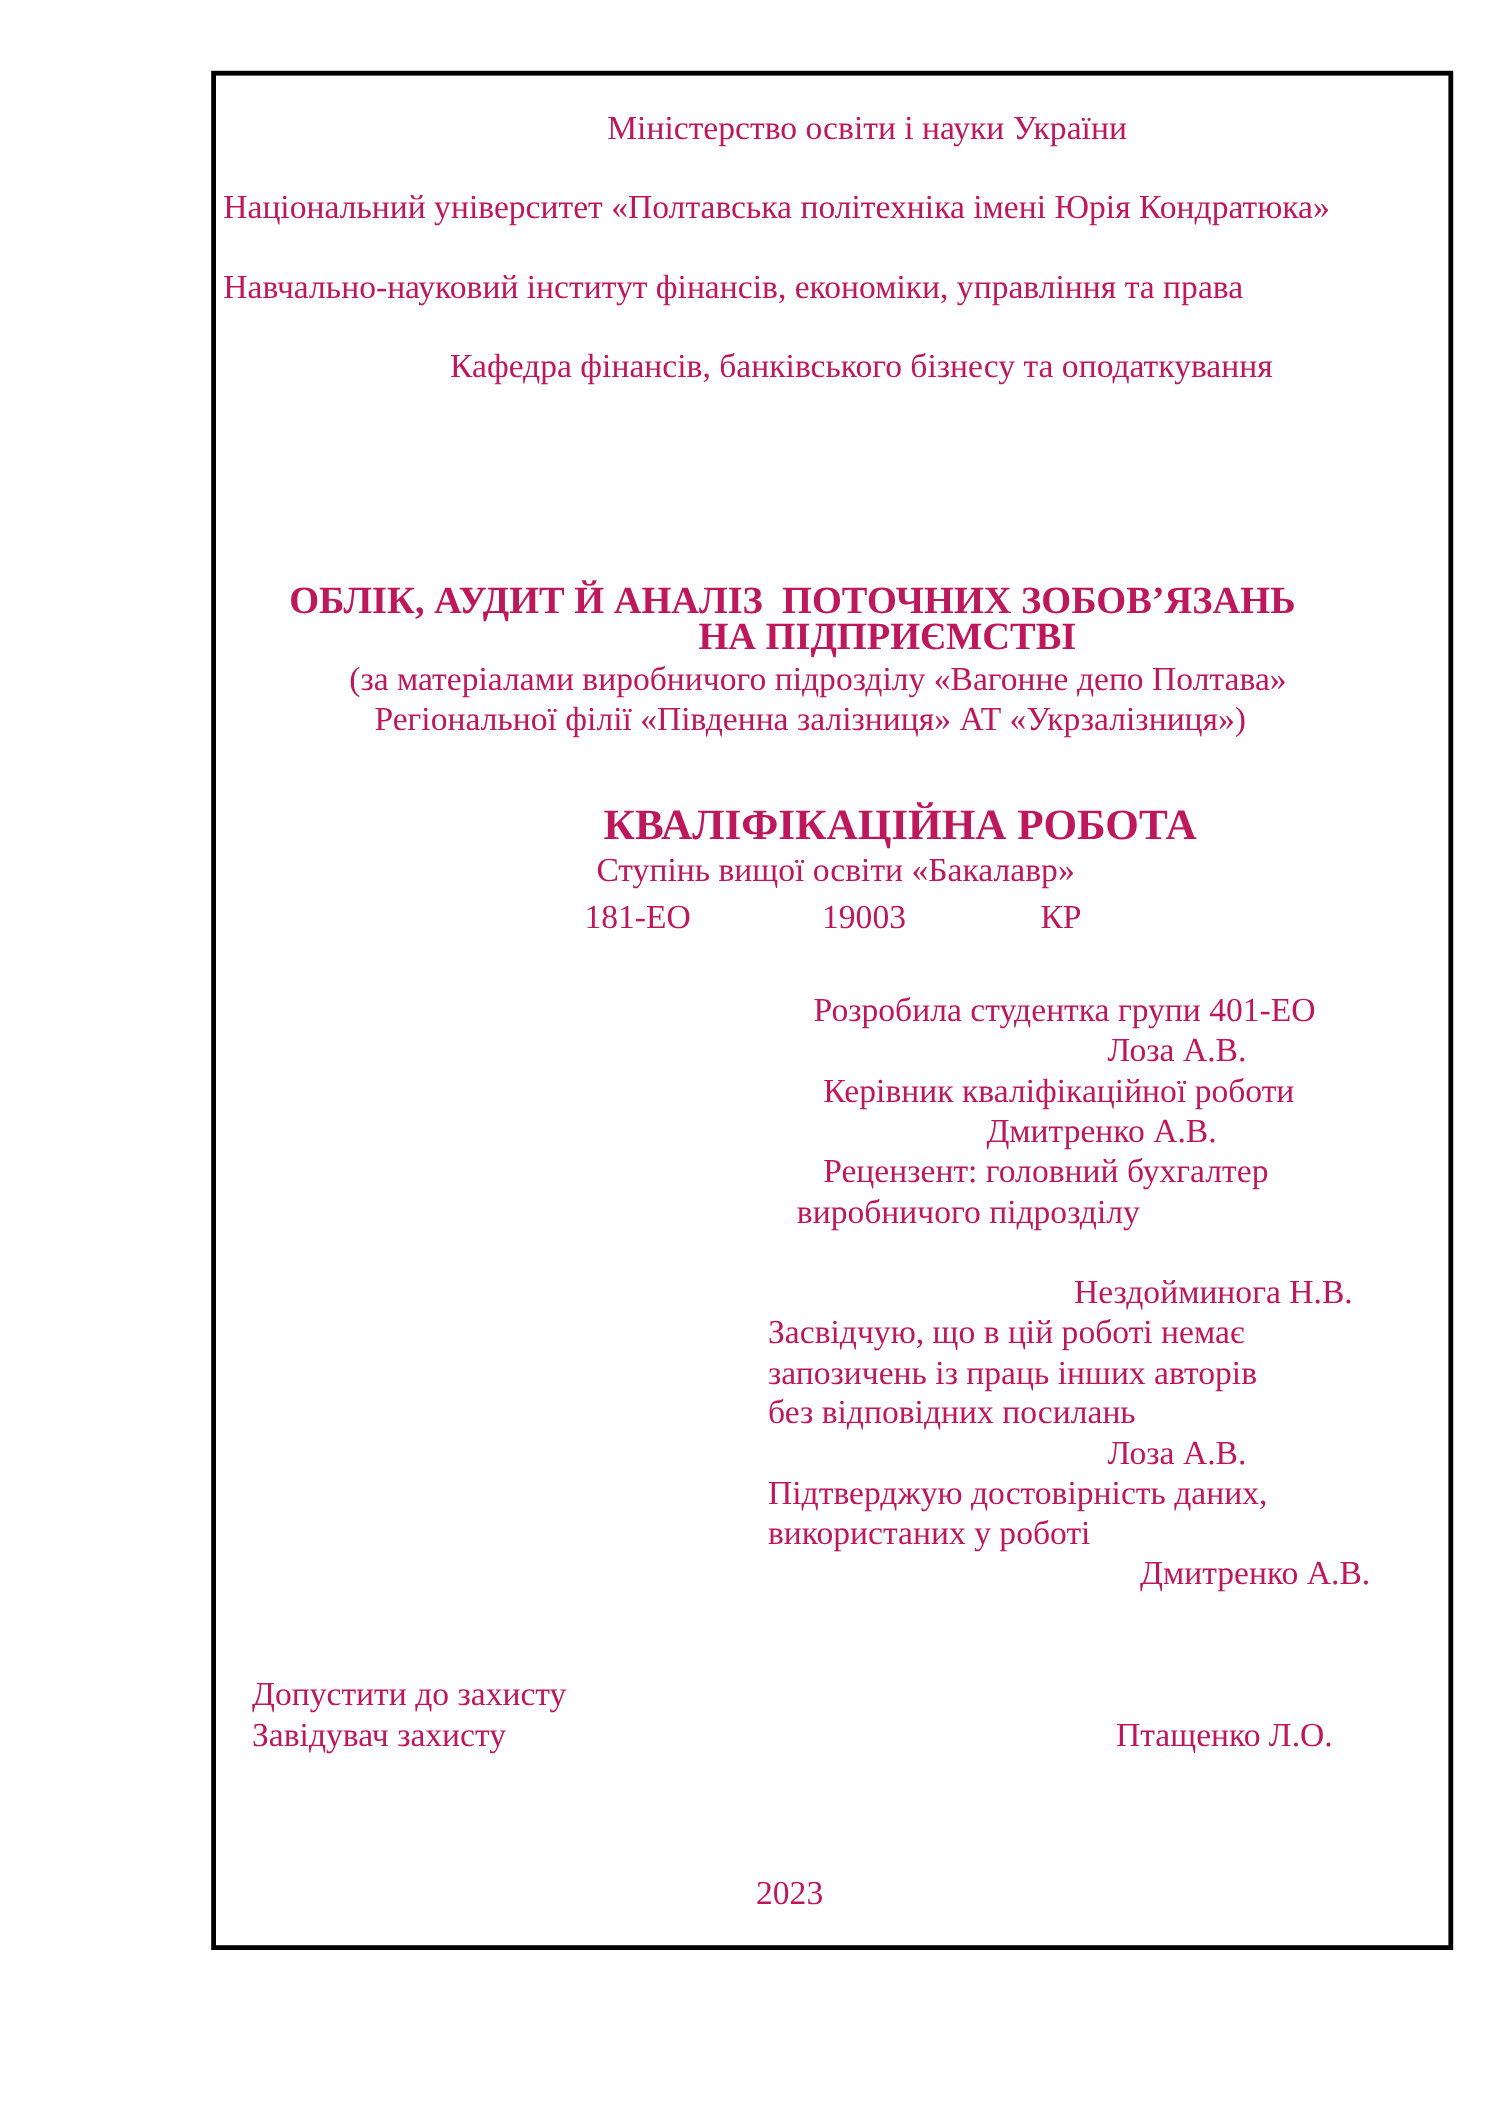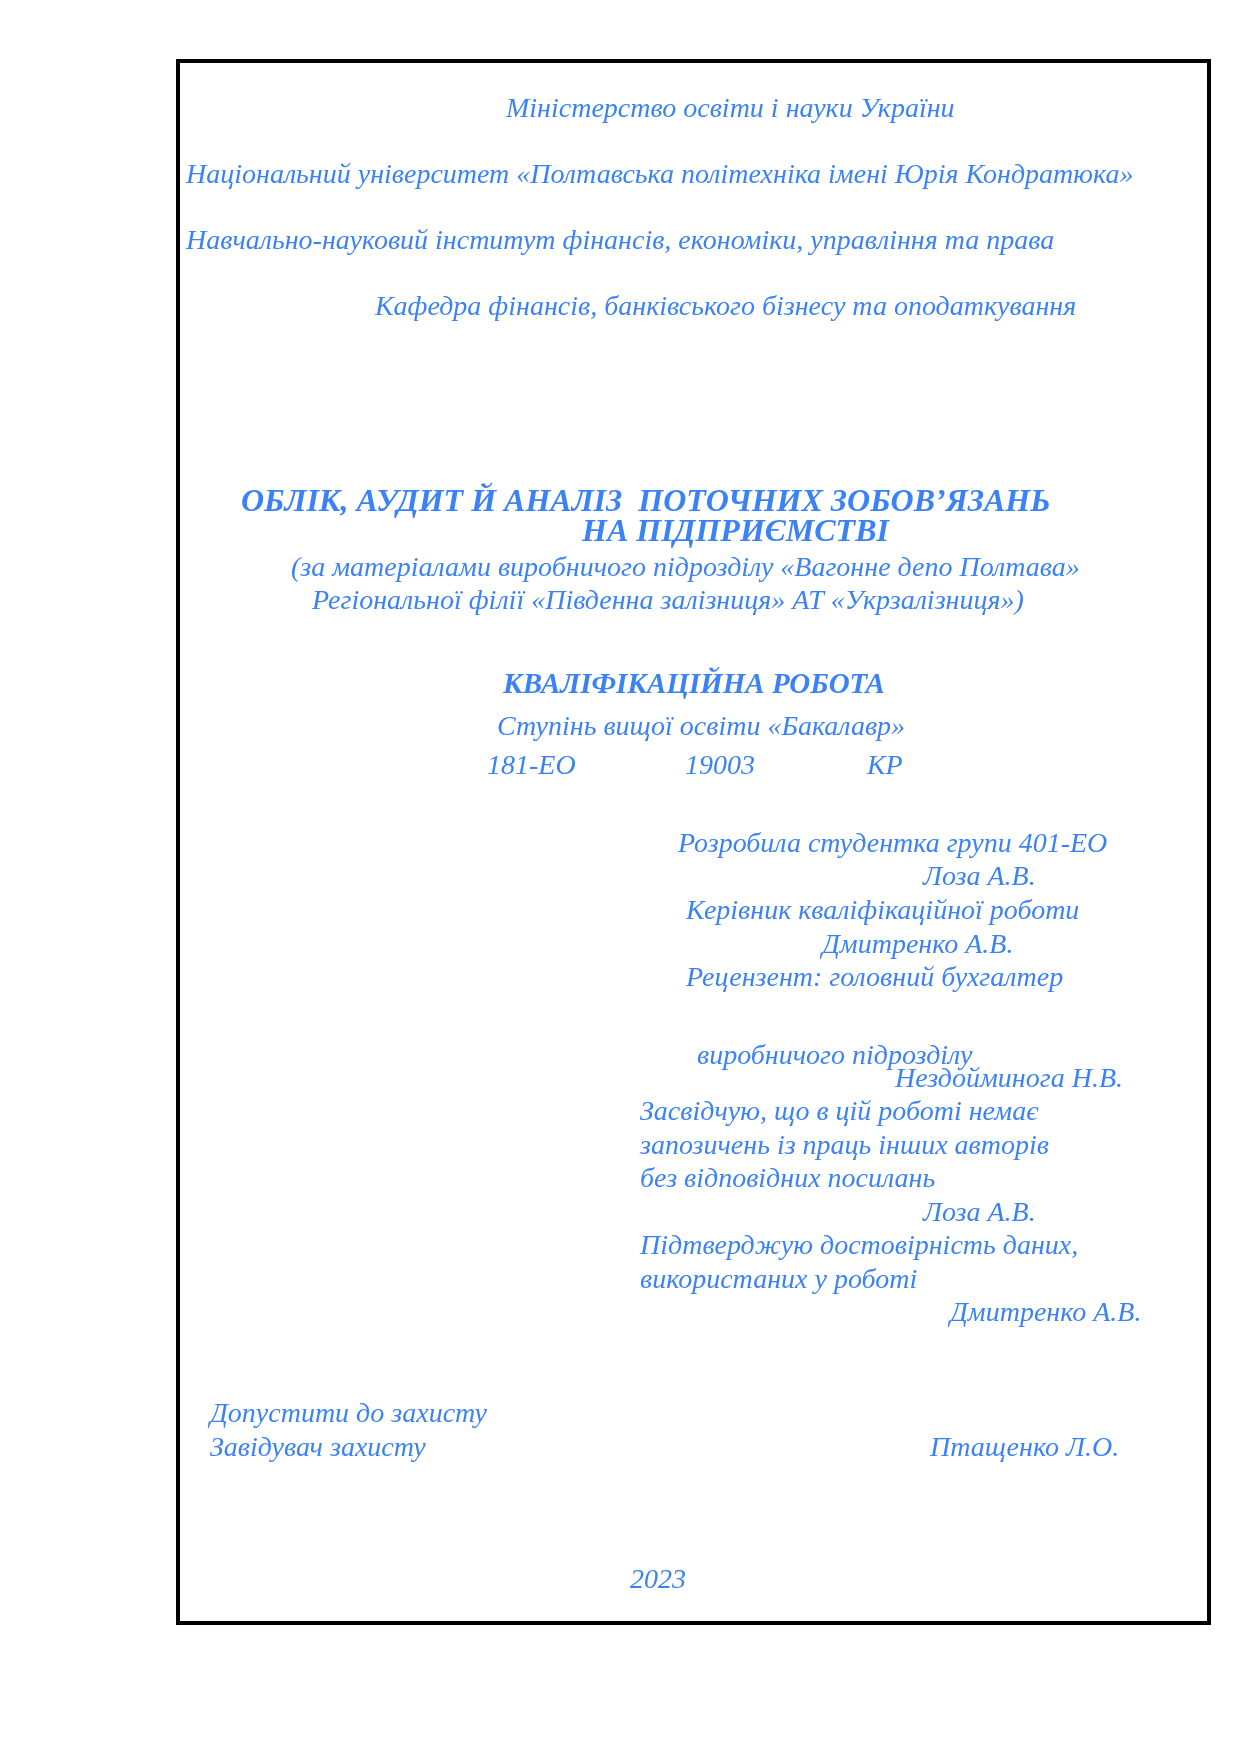--- a/index.html
+++ b/index.html
@@ -22,27 +22,26 @@
     top: 59px;
     width: 1027px;
     height: 1558px;
     border: 4px solid #000000;
   }
   .ln {
     position: absolute;
     font-size: 28px;
     line-height: 1.15;
     white-space: pre;
-    color: #3b82f6;
-    font-style: italic;
+    color: #be185d;
   }
   .b  { font-weight: bold; }
   .t1 { font-size: 32px; }
   .t2 { font-size: 32px; }
-  .k1 { font-size: 29px; }
+  .k1 { font-size: 36px; }
 </style>
 </head>
 <body>
 
 <div class="page">
 
   <div class="frame"></div>
 
   <div class="ln" style="left:506px; top:92px;">Міністерство освіти і науки України</div>
   <div class="ln" style="left:186px; top:158px;">Національний університет «Полтавська політехніка імені Юрія Кондратюка»</div>
@@ -58,21 +57,21 @@
   <div class="ln" style="left:497px; top:710px;">Ступінь вищої освіти «Бакалавр»</div>
   <div class="ln" style="left:487px; top:749px;">181-ЕО</div>
   <div class="ln" style="left:685px; top:749px;">19003</div>
   <div class="ln" style="left:867px; top:749px;">КР</div>
 
   <div class="ln" style="left:678px; top:827px;">Розробила студентка групи 401-ЕО</div>
   <div class="ln" style="left:923px; top:860px;">Лоза А.В.</div>
   <div class="ln" style="left:686px; top:894px;">Керівник кваліфікаційної роботи</div>
   <div class="ln" style="left:822px; top:928px;">Дмитренко А.В.</div>
   <div class="ln" style="left:686px; top:961px;">Рецензент: головний бухгалтер</div>
-  <div class="ln" style="left:697px; top:995px;margin-top:44px;">виробничого підрозділу</div>
+  <div class="ln" style="left:664px; top:995px;">виробничого підрозділу</div>
   <div class="ln" style="left:895px; top:1062px;">Нездойминога Н.В.</div>
   <div class="ln" style="left:640px; top:1095px;">Засвідчую, що в цій роботі немає</div>
   <div class="ln" style="left:640px; top:1129px;">запозичень із праць інших авторів</div>
   <div class="ln" style="left:640px; top:1162px;">без відповідних посилань</div>
   <div class="ln" style="left:923px; top:1196px;">Лоза А.В.</div>
   <div class="ln" style="left:640px; top:1229px;">Підтверджую достовірність даних,</div>
   <div class="ln" style="left:640px; top:1263px;text-align:center;">використаних у роботі</div>
   <div class="ln" style="left:950px; top:1296px;">Дмитренко А.В.</div>
 
   <div class="ln" style="left:210px; top:1397px;">Допустити до захисту</div>

